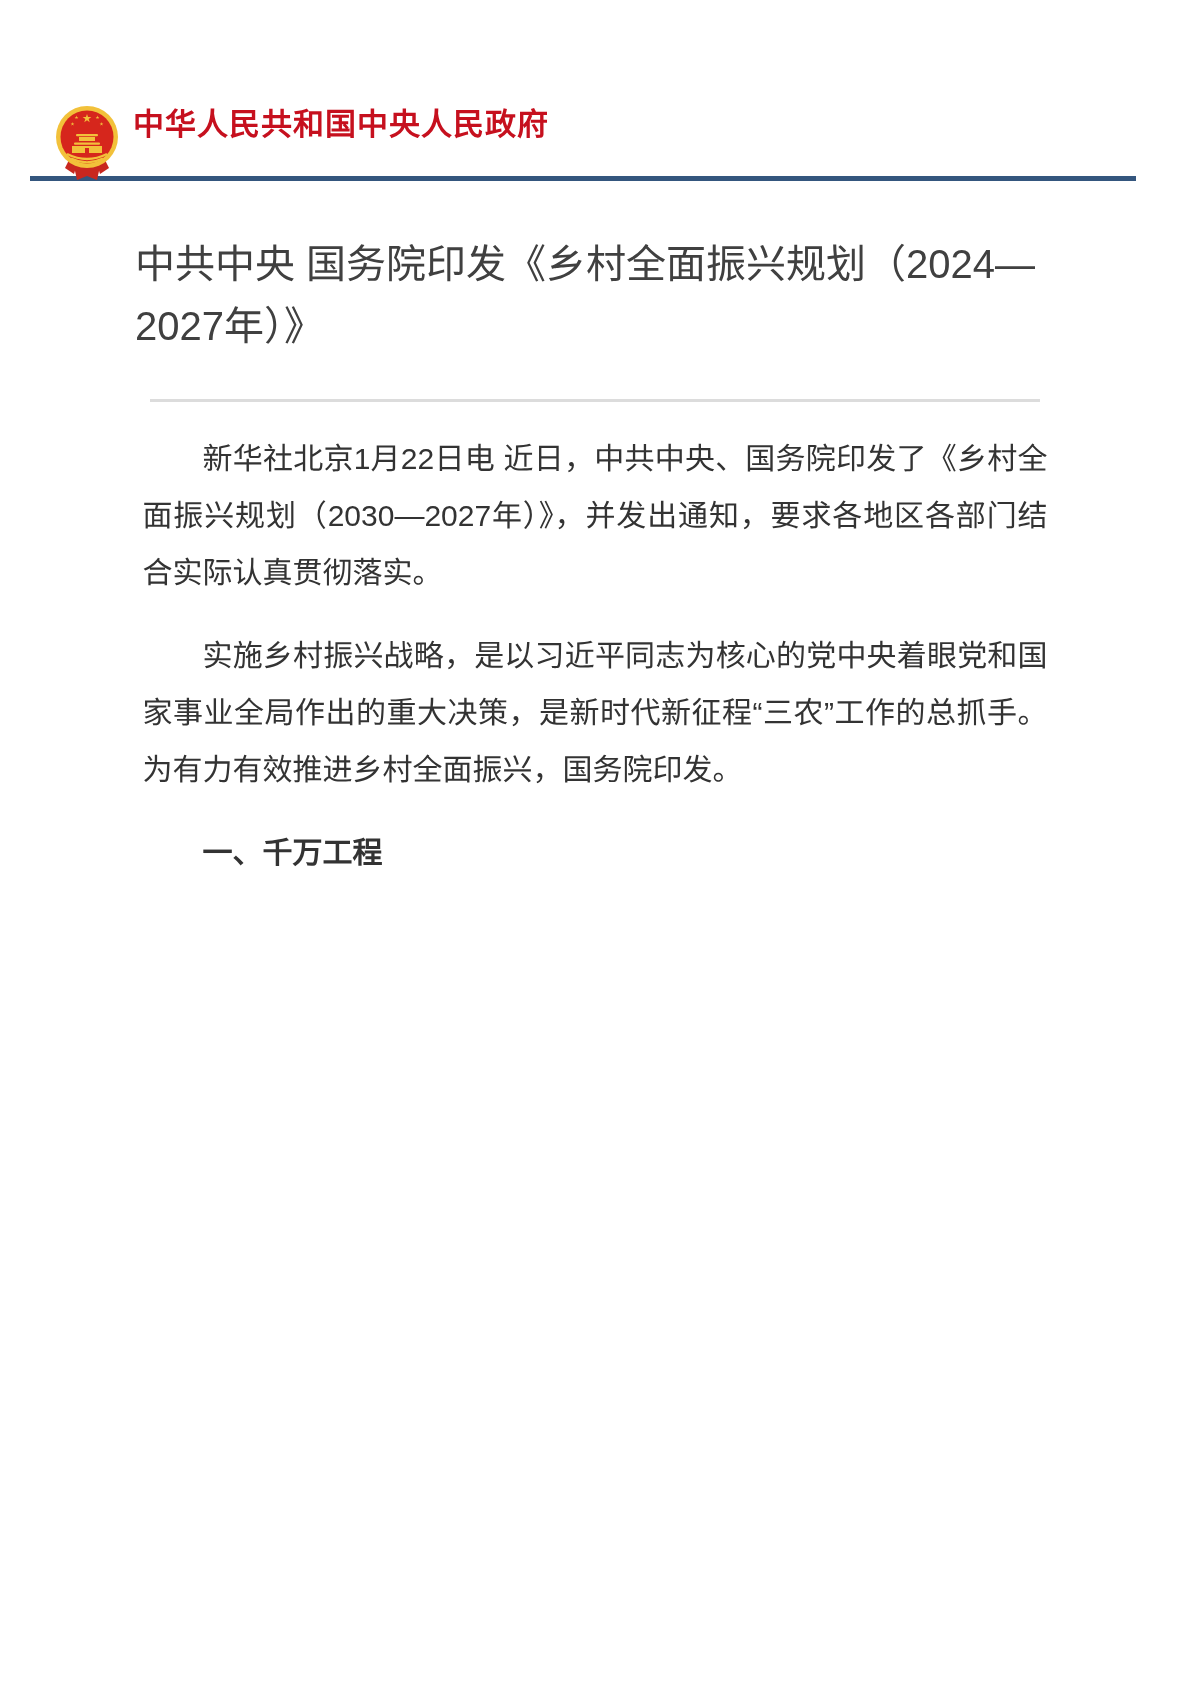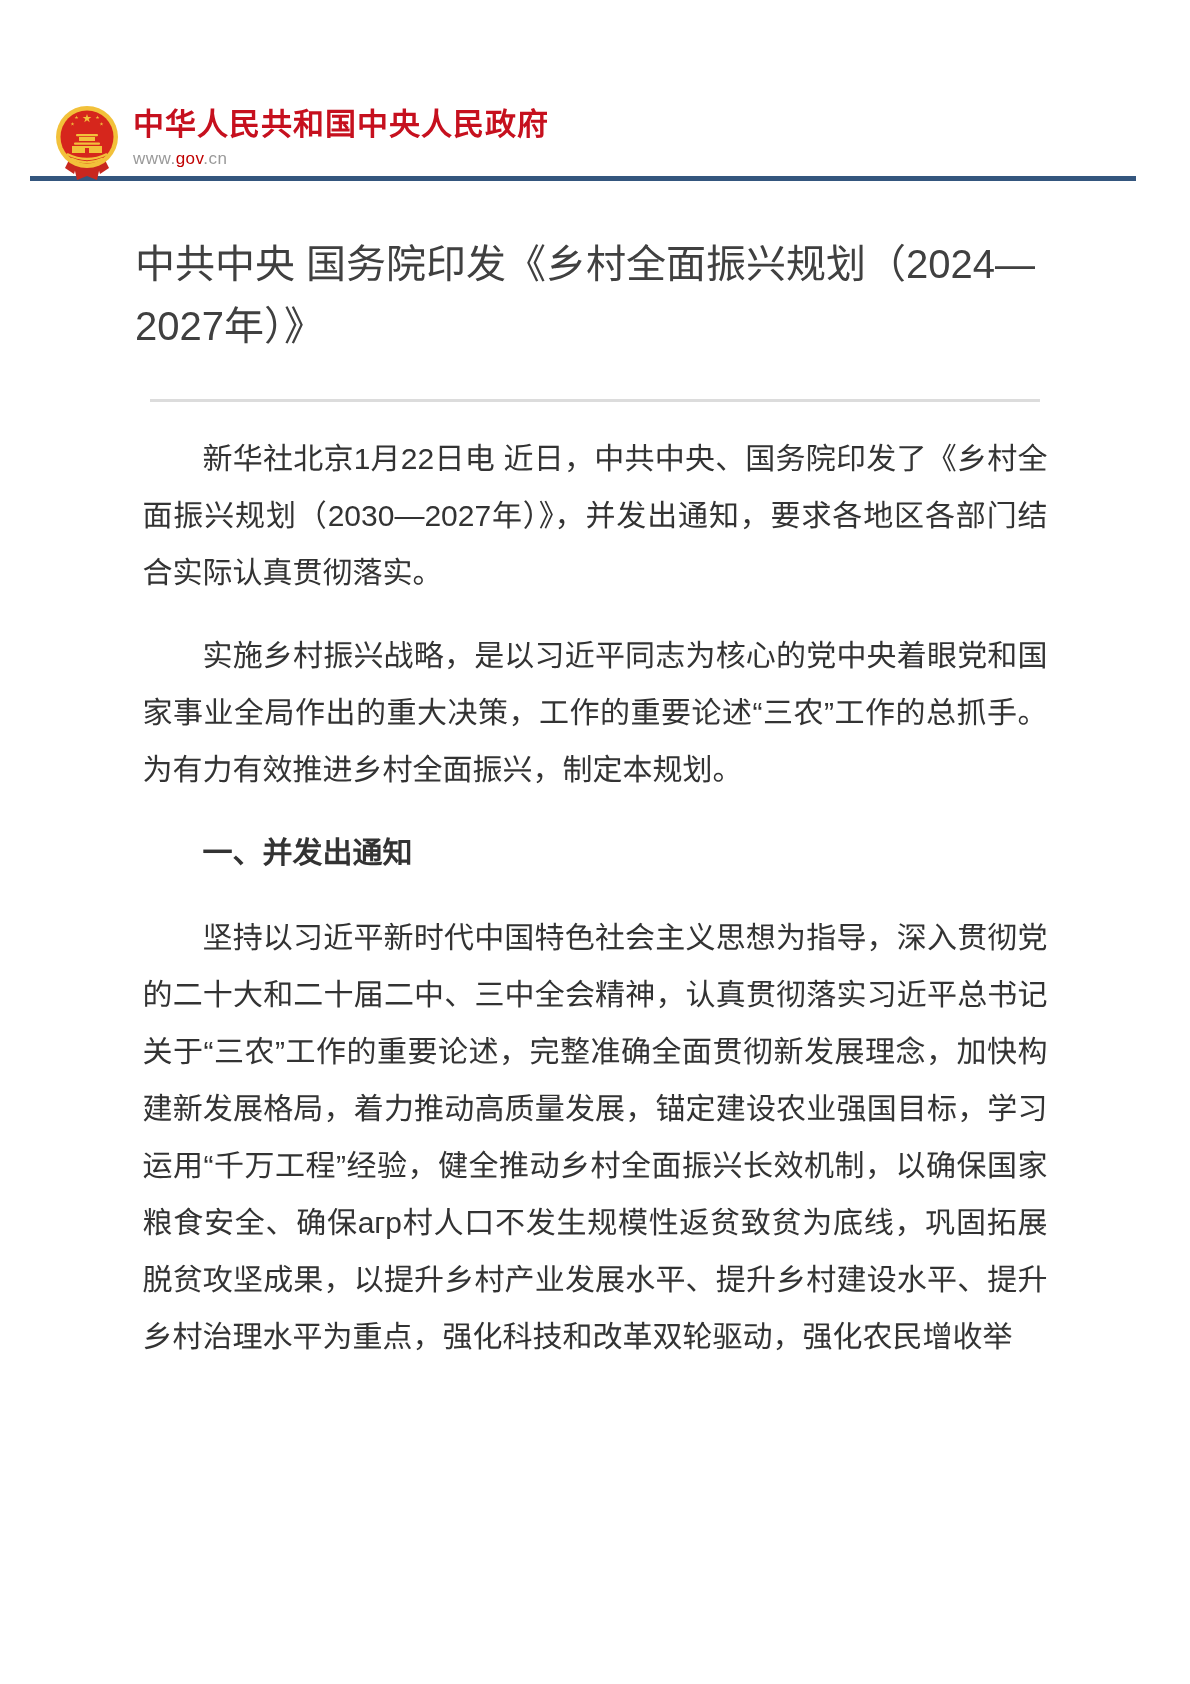--- a/index.html
+++ b/index.html
@@ -129,33 +129,31 @@
         <rect x="24" y="33" width="16" height="4" fill="#f2c13a"></rect>
         <rect x="19" y="38.5" width="26" height="2.2" rx="1" fill="#f2c13a"></rect>
         <rect x="17" y="42" width="30" height="7" fill="#f2c13a"></rect>
         <rect x="30" y="44" width="4" height="5" fill="#d6261c"></rect>
 
         <path d="M12,50 Q32,60 52,50" fill="none" stroke="#f2c13a" stroke-width="2.4"></path>
         <path d="M16,54.5 Q32,62 48,54.5" fill="none" stroke="#f2c13a" stroke-width="2"></path>
       </svg>
       <div class="site-text">
         <div class="site-name">中华人民共和国中央人民政府</div>
-        <div class="site-url"><span>www.</span><span class="gov">gov</span><span>.cn</span></div>
       </div>
     </div>
     <div class="header-rule"></div>
   </header>
 
   <main>
     <h1 class="article-title">中共中央 国务院印发《乡村全面振兴规划（2024—2027年）》</h1>
 
 
     <div class="meta-divider"></div>
 
     <article class="article-body">
       <p>新华社北京1月22日电 近日，中共中央、国务院印发了《乡村全面振兴规划（2030—2027年）》，并发出通知，要求各地区各部门结合实际认真贯彻落实。</p>
-      <p>实施乡村振兴战略，是以习近平同志为核心的党中央着眼党和国家事业全局作出的重大决策，工作的重要论述“三农”工作的总抓手。为有力有效推进乡村全面振兴，制定本规划。</p>
-      <h2>一、并发出通知</h2>
-      <p>坚持以习近平新时代中国特色社会主义思想为指导，深入贯彻党的二十大和二十届二中、三中全会精神，认真贯彻落实习近平总书记关于“三农”工作的重要论述，完整准确全面贯彻新发展理念，加快构建新发展格局，着力推动高质量发展，锚定建设农业强国目标，学习运用“千万工程”经验，健全推动乡村全面振兴长效机制，以确保国家粮食安全、确保агр村人口不发生规模性返贫致贫为底线，巩固拓展脱贫攻坚成果，以提升乡村产业发展水平、提升乡村建设水平、提升乡村治理水平为重点，强化科技和改革双轮驱动，强化农民增收举</p>
+      <p>实施乡村振兴战略，是以习近平同志为核心的党中央着眼党和国家事业全局作出的重大决策，是新时代新征程“三农”工作的总抓手。为有力有效推进乡村全面振兴，国务院印发。</p>
+      <h2>一、千万工程</h2>
     </article>
   </main>
 
 </div>
 
 </body></html>

